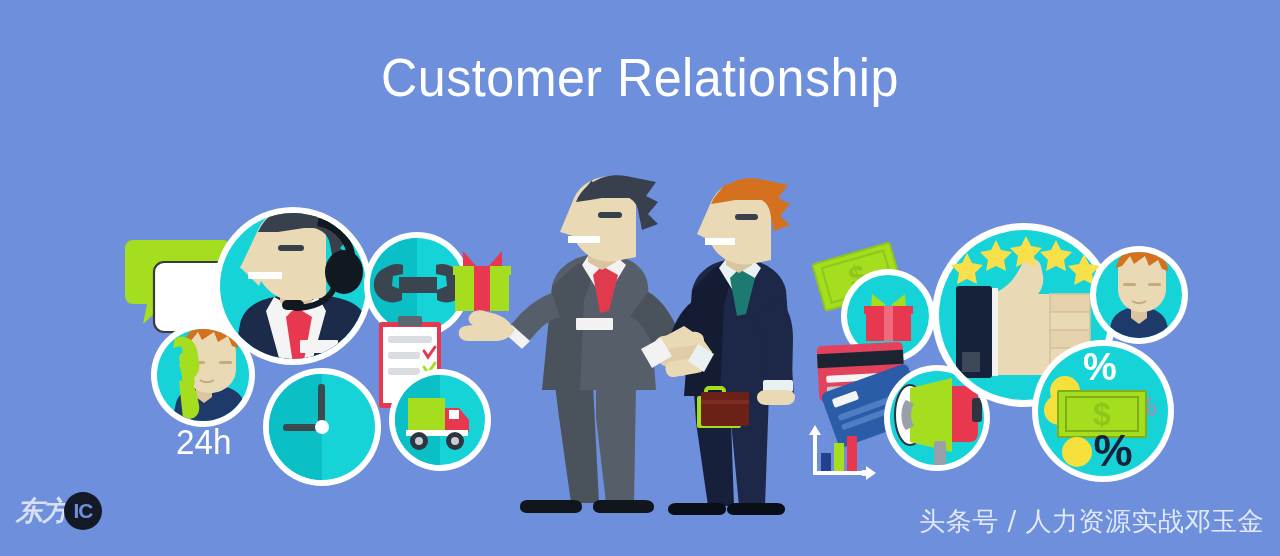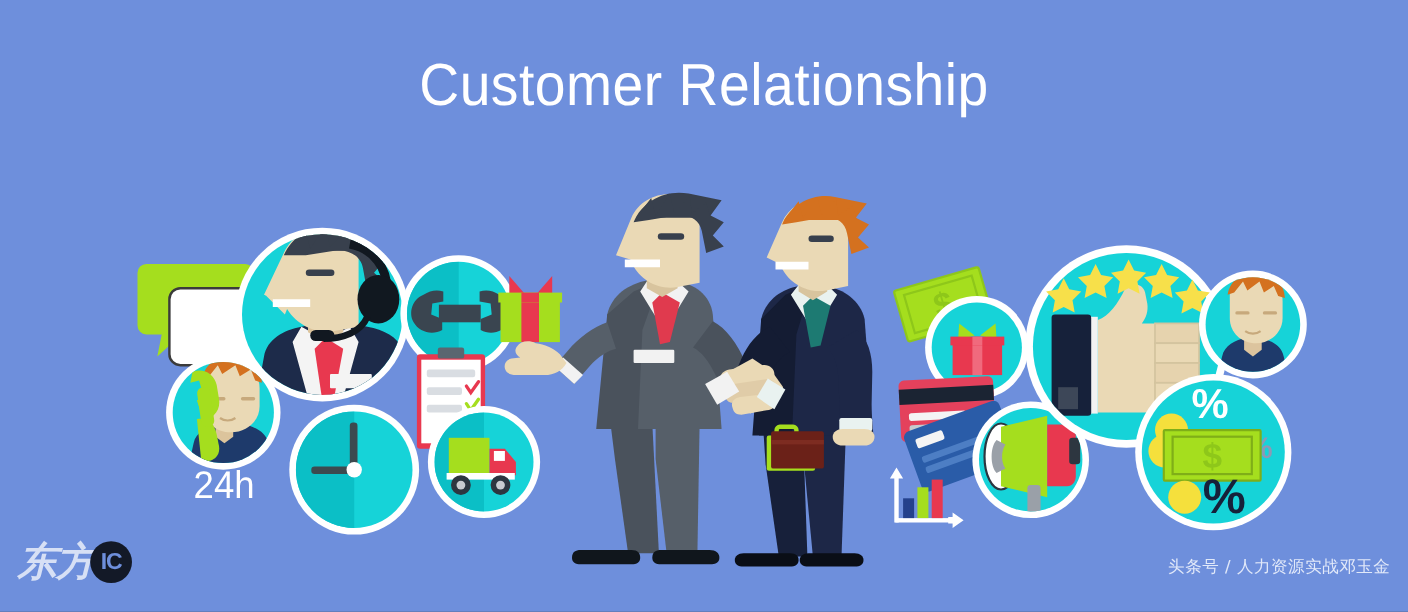--- a/index.html
+++ b/index.html
@@ -59,21 +59,21 @@
     left: 16px;
     top: 492px;
     display: flex;
     align-items: center;
     gap: 2px;
     opacity: 0.82;
   }
   .wm-left .cn {
     color: #eef2fb;
     font-family: "Liberation Serif", "DejaVu Serif", serif;
-    font-size: 36px;
+    font-size: 27px;
     font-style: italic;
     font-weight: 700;
     line-height: 1;
     letter-spacing: -1px;
   }
   .wm-left .icbadge {
     width: 38px;
     height: 38px;
     border-radius: 50%;
     background: #000000;
@@ -85,21 +85,21 @@
     justify-content: center;
     letter-spacing: -1px;
     margin-left: -6px;
   }
   .wm-right {
     position: absolute;
     right: 16px;
     top: 508px;
     color: #e8eefb;
     font-family: "DejaVu Sans", "Liberation Sans", sans-serif;
-    font-size: 15px;
+    font-size: 26px;
     font-weight: 400;
     line-height: 1;
     letter-spacing: 0.5px;
     opacity: 0.95;
     white-space: nowrap;
   }
 </style>
 </head>
 <body>
 

